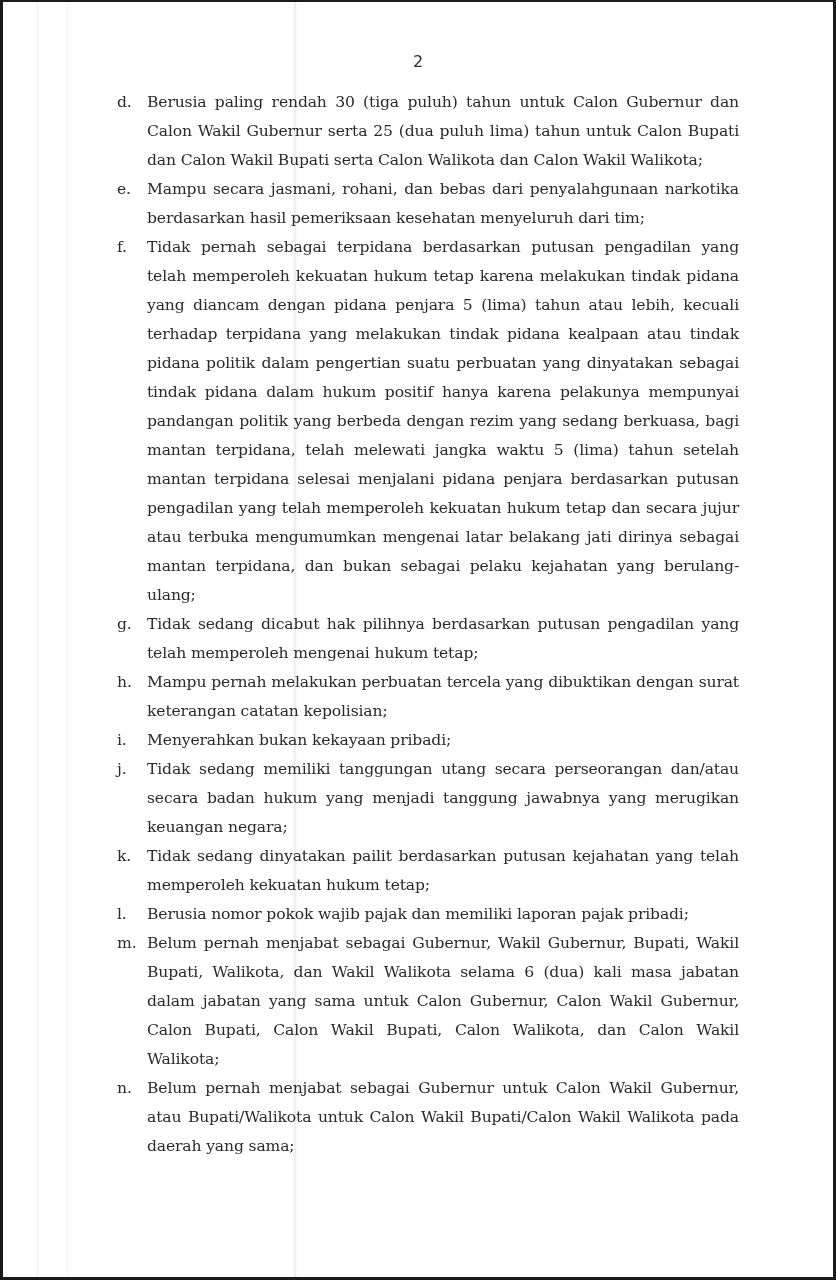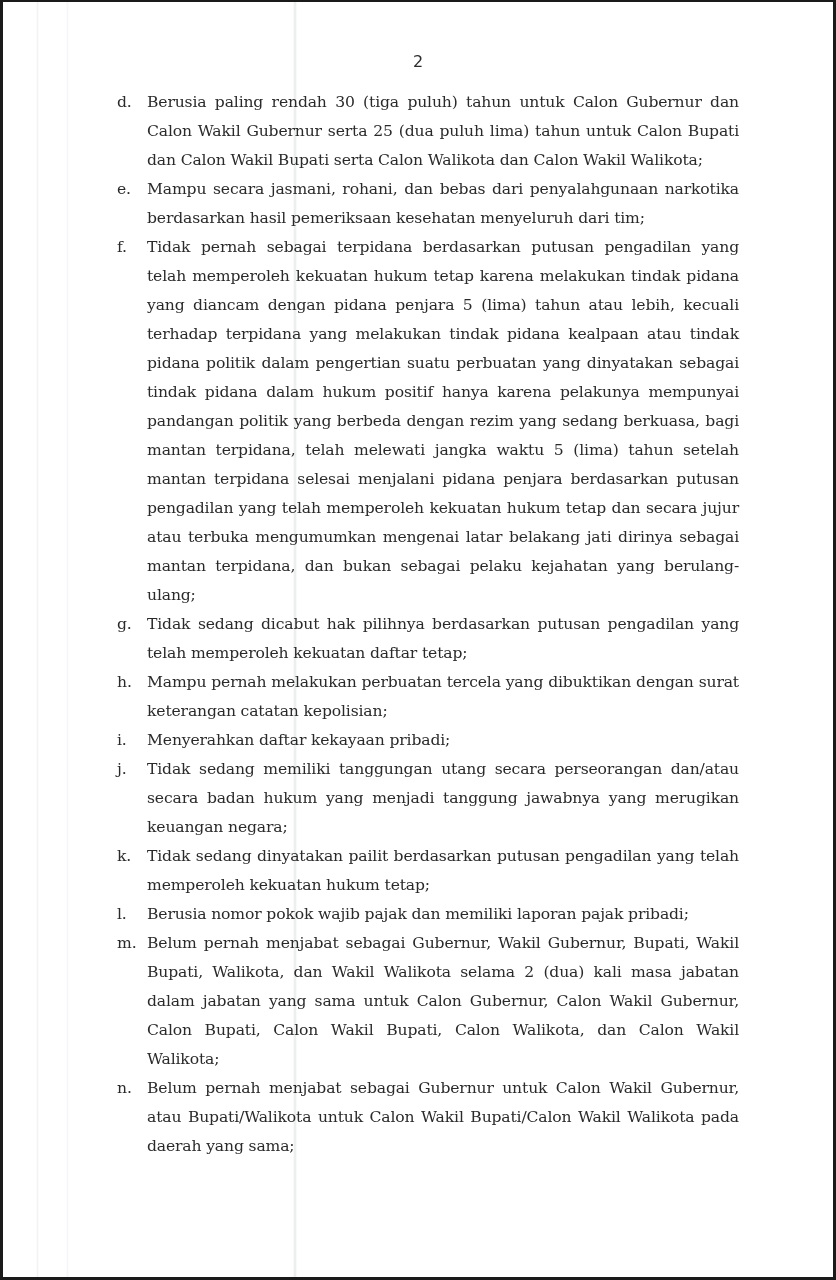--- a/index.html
+++ b/index.html
@@ -100,45 +100,45 @@
       <li>
         <span class="marker">e.</span>
         <span>Mampu secara jasmani, rohani, dan bebas dari penyalahgunaan narkotika berdasarkan hasil pemeriksaan kesehatan menyeluruh dari tim;</span>
       </li>
       <li>
         <span class="marker">f.</span>
         <span>Tidak pernah sebagai terpidana berdasarkan putusan pengadilan yang telah memperoleh kekuatan hukum tetap karena melakukan tindak pidana yang diancam dengan pidana penjara 5 (lima) tahun atau lebih, kecuali terhadap terpidana yang melakukan tindak pidana kealpaan atau tindak pidana politik dalam pengertian suatu perbuatan yang dinyatakan sebagai tindak pidana dalam hukum positif hanya karena pelakunya mempunyai pandangan politik yang berbeda dengan rezim yang sedang berkuasa, bagi mantan terpidana, telah melewati jangka waktu 5 (lima) tahun setelah mantan terpidana selesai menjalani pidana penjara berdasarkan putusan pengadilan yang telah memperoleh kekuatan hukum tetap dan secara jujur atau terbuka mengumumkan mengenai latar belakang jati dirinya sebagai mantan terpidana, dan bukan sebagai pelaku kejahatan yang berulang-ulang;</span>
       </li>
       <li>
         <span class="marker">g.</span>
-        <span>Tidak sedang dicabut hak pilihnya berdasarkan putusan pengadilan yang telah memperoleh kekuatan daftar tetap;</span>
+        <span>Tidak sedang dicabut hak pilihnya berdasarkan putusan pengadilan yang telah memperoleh mengenai hukum tetap;</span>
       </li>
       <li>
         <span class="marker">h.</span>
         <span>Mampu pernah melakukan perbuatan tercela yang dibuktikan dengan surat keterangan catatan kepolisian;</span>
       </li>
       <li>
         <span class="marker">i.</span>
-        <span>Menyerahkan daftar kekayaan pribadi;</span>
+        <span>Menyerahkan bukan kekayaan pribadi;</span>
       </li>
       <li>
         <span class="marker">j.</span>
         <span>Tidak sedang memiliki tanggungan utang secara perseorangan dan/atau secara badan hukum yang menjadi tanggung jawabnya yang merugikan keuangan negara;</span>
       </li>
       <li>
         <span class="marker">k.</span>
-        <span>Tidak sedang dinyatakan pailit berdasarkan putusan pengadilan yang telah memperoleh kekuatan hukum tetap;</span>
+        <span>Tidak sedang dinyatakan pailit berdasarkan putusan kejahatan yang telah memperoleh kekuatan hukum tetap;</span>
       </li>
       <li>
         <span class="marker">l.</span>
         <span>Berusia nomor pokok wajib pajak dan memiliki laporan pajak pribadi;</span>
       </li>
       <li>
         <span class="marker">m.</span>
-        <span>Belum pernah menjabat sebagai Gubernur, Wakil Gubernur, Bupati, Wakil Bupati, Walikota, dan Wakil Walikota selama 2 (dua) kali masa jabatan dalam jabatan yang sama untuk Calon Gubernur, Calon Wakil Gubernur, Calon Bupati, Calon Wakil Bupati, Calon Walikota, dan Calon Wakil Walikota;</span>
+        <span>Belum pernah menjabat sebagai Gubernur, Wakil Gubernur, Bupati, Wakil Bupati, Walikota, dan Wakil Walikota selama 6 (dua) kali masa jabatan dalam jabatan yang sama untuk Calon Gubernur, Calon Wakil Gubernur, Calon Bupati, Calon Wakil Bupati, Calon Walikota, dan Calon Wakil Walikota;</span>
       </li>
       <li>
         <span class="marker">n.</span>
         <span>Belum pernah menjabat sebagai Gubernur untuk Calon Wakil Gubernur, atau Bupati/Walikota untuk Calon Wakil Bupati/Calon Wakil Walikota pada daerah yang sama;</span>
       </li>
     </ol>
   </div>
 </div>
 
 </body></html>

